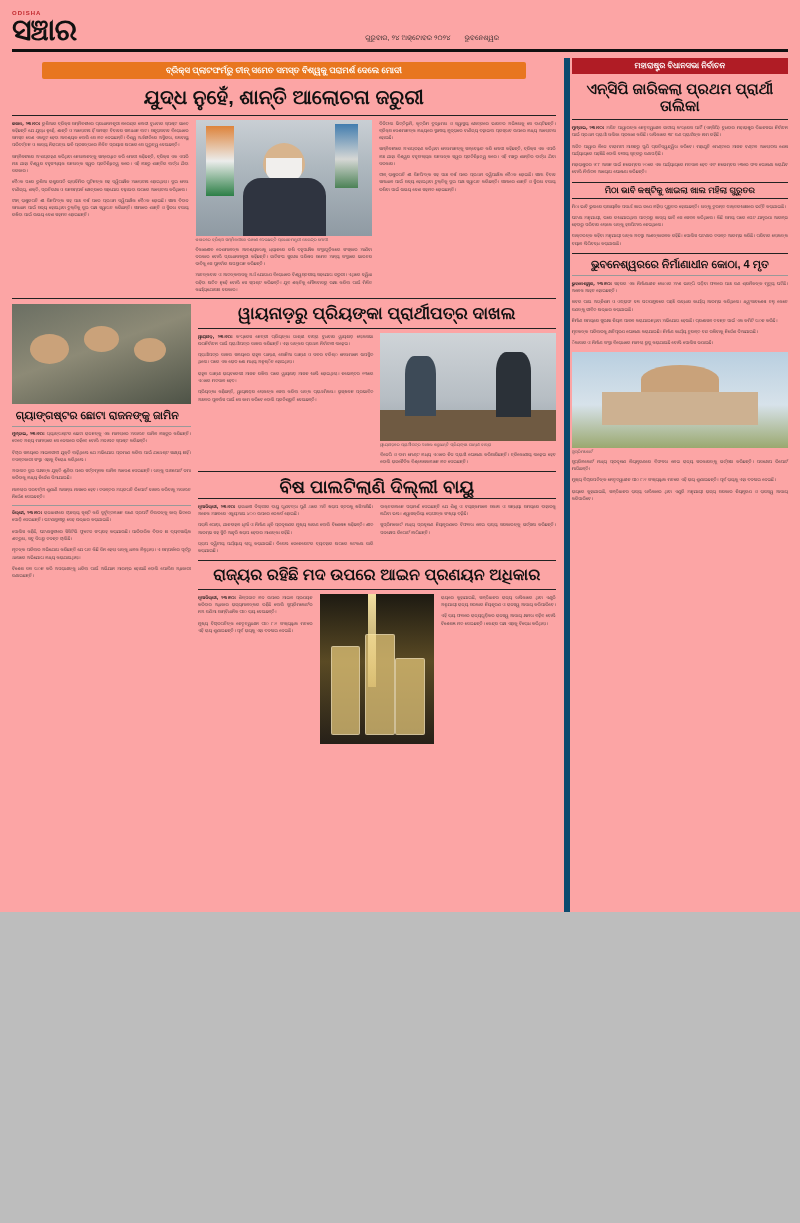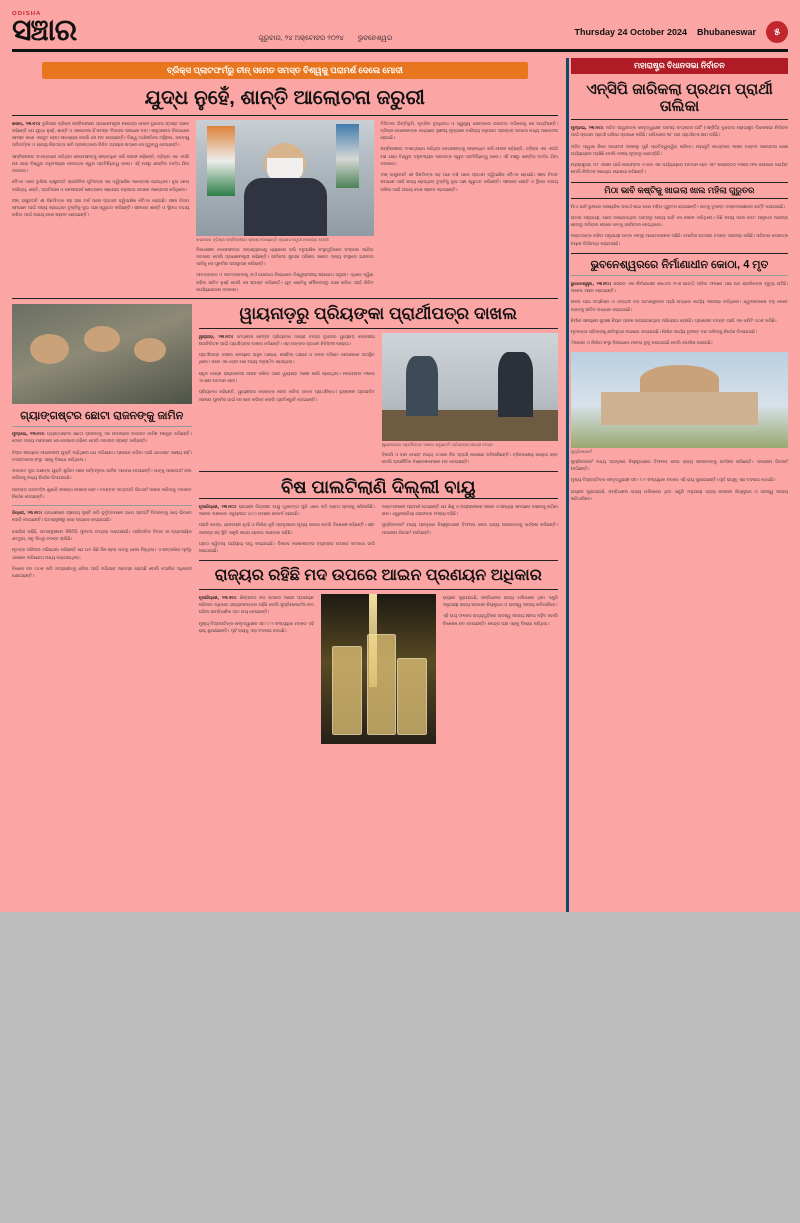--- a/index.html
+++ b/index.html
@@ -32,21 +32,21 @@
     padding:3px 6px;border-radius:2px;}
   .kicker-red{background:#b01c25;color:#fff;font-size:8px;font-weight:bold;text-align:center;
     padding:3px 4px;}
   .subhead{font-size:8.5px;font-weight:bold;text-align:center;color:#111;
     border-top:1px solid #222;border-bottom:1px solid #222;padding:2px 0;}
   .ph{background:#d8d8d4;position:relative;overflow:hidden;}
   .cap{font-size:4.2px;color:#444;padding-top:1px;font-family:"DejaVu Sans",sans-serif;}
   
   .main{display:flex;gap:8px;margin-top:6px;height:1160px;}
   .left{width:548px;display:flex;flex-direction:column;}
-  .right{width:218px;display:flex;flex-direction:column;border-left:3px solid #0c4a6e;padding-left:2px;}
+  .right{width:218px;display:flex;flex-direction:column;border-left:6px solid #0c4a6e;padding-left:2px;}
   .cols3{display:flex;gap:7px;}
   .cols2{display:flex;gap:7px;}
   .c{flex:1;}
   
   .photo-modi{background:linear-gradient(180deg,#c9cfd4 0%,#aeb8bf 40%,#8f9aa3 100%);}
   .photo-modi .pm-flag{position:absolute;left:6%;top:6%;width:16%;height:60%;
     background:linear-gradient(180deg,#e07b2a 0%,#f2f2f0 50%,#1f7a3a 100%);opacity:.9;}
   .photo-modi .pm-flag2{position:absolute;right:8%;top:4%;width:13%;height:55%;
     background:linear-gradient(180deg,#2a6ea8 0%,#dcdcd8 55%,#3c7a45 100%);opacity:.85;}
   .photo-modi .pm-head{position:absolute;left:38%;top:20%;width:24%;height:34%;
@@ -81,25 +81,20 @@
 
   <div class="masthead">
     <div class="logo-wrap">
       <div class="logo-top">ODISHA</div>
       <div class="logo">ସଞ୍ଚାର</div>
     </div>
     <div style="flex:1;display:flex;justify-content:center;gap:14px;padding-bottom:3px;">
       <span style="font-size:7px;color:#222;">ଗୁରୁବାର, ୨୪ ଅକ୍ଟୋବର ୨୦୨୪</span>
       <span style="font-size:7px;color:#222;">ଭୁବନେଶ୍ୱର</span>
     </div>
-    <div class="mast-right">
-      <span class="mast-date">Thursday 24 October 2024</span>
-      <span class="mast-city">Bhubaneswar</span>
-      <span class="mast-page">୫</span>
-    </div>
   </div>
 
   <div class="main">
 
     <div class="left">
 
       <div>
         <div style="padding:4px 30px 0 30px;">
           <div class="kicker">ବ୍ରିକ୍ସ ପ୍ଲାଟଫର୍ମରୁ ଚୀନ୍ ସମେତ ସମସ୍ତ ବିଶ୍ୱକୁ ପରାମର୍ଶ ଦେଲେ ମୋଦୀ</div>
         </div>
@@ -135,21 +130,21 @@
       <div class="rule" style="margin-top:5px;"></div>
 
       <div class="cols3" style="margin-top:5px;">
 
         <div class="c">
           <div class="ph photo-crowd" style="height:100px;">
             <div class="cd" style="left:10%;top:30%;width:22%;height:30%;"></div>
             <div class="cd" style="left:40%;top:22%;width:20%;height:26%;"></div>
             <div class="cd" style="left:68%;top:34%;width:18%;height:24%;"></div>
           </div>
-          <div class="hl-xs" style="margin:5px 0 4px 0;">ଗ୍ୟାଙ୍ଗଷ୍ଟର ଛୋଟା ରାଜନଙ୍କୁ ଜାମିନ</div>
+          <div class="hl-xs" style="margin:5px 12px 4px 0;text-align:right;">ଗ୍ୟାଙ୍ଗଷ୍ଟର ଛୋଟା ରାଜନଙ୍କୁ ଜାମିନ</div>
           <div class="thin" style="margin-bottom:3px;"></div>
           <p class="col-body" style="margin:0 0 4px 0;"><span class="dateline">ମୁମ୍ବାଇ, ୨୩।୧୦:</span> <span>ଗ୍ୟାଙ୍ଗଷ୍ଟର ଛୋଟା ରାଜନଙ୍କୁ ଏକ ମାମଲାରେ ଅଦାଲତ ଜାମିନ ମଞ୍ଜୁର କରିଛନ୍ତି। ତେବେ ଅନ୍ୟ ମାମଲାରେ ସେ ଜେଲରେ ରହିବେ ବୋଲି ଅଦାଲତ ସ୍ପଷ୍ଟ କରିଛନ୍ତି।</span></p>
           <p class="col-body" style="margin:0 0 4px 0;">ବିଚାର ସମୟରେ ଆଇନଜୀବୀ ଯୁକ୍ତି ବାଢ଼ିଥିଲେ ଯେ ଅଭିଯୋଗ ପ୍ରମାଣ କରିବା ପାଇଁ ଯଥେଷ୍ଟ ସାକ୍ଷ୍ୟ ନାହିଁ। ତଦନ୍ତକାରୀ ସଂସ୍ଥା ଏହାକୁ ବିରୋଧ କରିଥିଲେ।</p>
           <p class="col-body" style="margin:0 0 4px 0;">ଅଦାଲତ ଦୁଇ ପକ୍ଷଙ୍କ ଯୁକ୍ତି ଶୁଣିବା ପରେ ସର୍ତ୍ତମୂଳକ ଜାମିନ ଆଦେଶ ଦେଇଛନ୍ତି। ତାଙ୍କୁ ପାସପୋର୍ଟ ଜମା କରିବାକୁ ମଧ୍ୟ ନିର୍ଦ୍ଦେଶ ଦିଆଯାଇଛି।</p>
           <p class="col-body" style="margin:0 0 5px 0;">ମାମଲାର ପରବର୍ତ୍ତୀ ଶୁଣାଣି ଆସନ୍ତା ମାସରେ ହେବ। ତଦନ୍ତର ଅଗ୍ରଗତି ରିପୋର୍ଟ ଦାଖଲ କରିବାକୁ ଅଦାଲତ ନିର୍ଦ୍ଦେଶ ଦେଇଛନ୍ତି।</p>
 
           <div class="thin" style="margin-bottom:3px;"></div>
           <p class="col-body" style="margin:0 0 4px 0;"><span class="dateline">ଦିଲ୍ଲୀ, ୨୩।୧୦:</span> <span>ରାଜଧାନୀରେ ଚାଞ୍ଚଲ୍ୟ ସୃଷ୍ଟି କରି ଦୁର୍ବୃତ୍ତମାନେ ଜଣେ ପ୍ରପର୍ଟି ଡିଲରଙ୍କୁ କାର୍ ଭିତରେ ପୋଡ଼ି ଦେଇଛନ୍ତି। ଘଟଣାସ୍ଥଳୀରୁ ଦେହ ଉଦ୍ଧାର କରାଯାଇଛି।</span></p>
           <p class="col-body" style="margin:0 0 4px 0;">ପୋଲିସ କହିଛି, ଘଟଣାସ୍ଥଳୀରେ ସିସିଟିଭି ଫୁଟେଜ ସଂଗ୍ରହ କରାଯାଉଛି। ପାରିବାରିକ ବିବାଦ ନା ବ୍ୟବସାୟିକ ଶତ୍ରୁତା, ସବୁ ଦିଗରୁ ତଦନ୍ତ ଚାଲିଛି।</p>
           <p class="col-body" style="margin:0 0 4px 0;">ମୃତଙ୍କ ପରିବାର ଅଭିଯୋଗ କରିଛନ୍ତି ଯେ ଗତ କିଛି ଦିନ ହେଲା ତାଙ୍କୁ ଧମକ ମିଳୁଥିଲା। ଏ ସମ୍ପର୍କରେ ପୂର୍ବରୁ ଥାନାରେ ଅଭିଯୋଗ ମଧ୍ୟ କରାଯାଇଥିଲା।</p>

